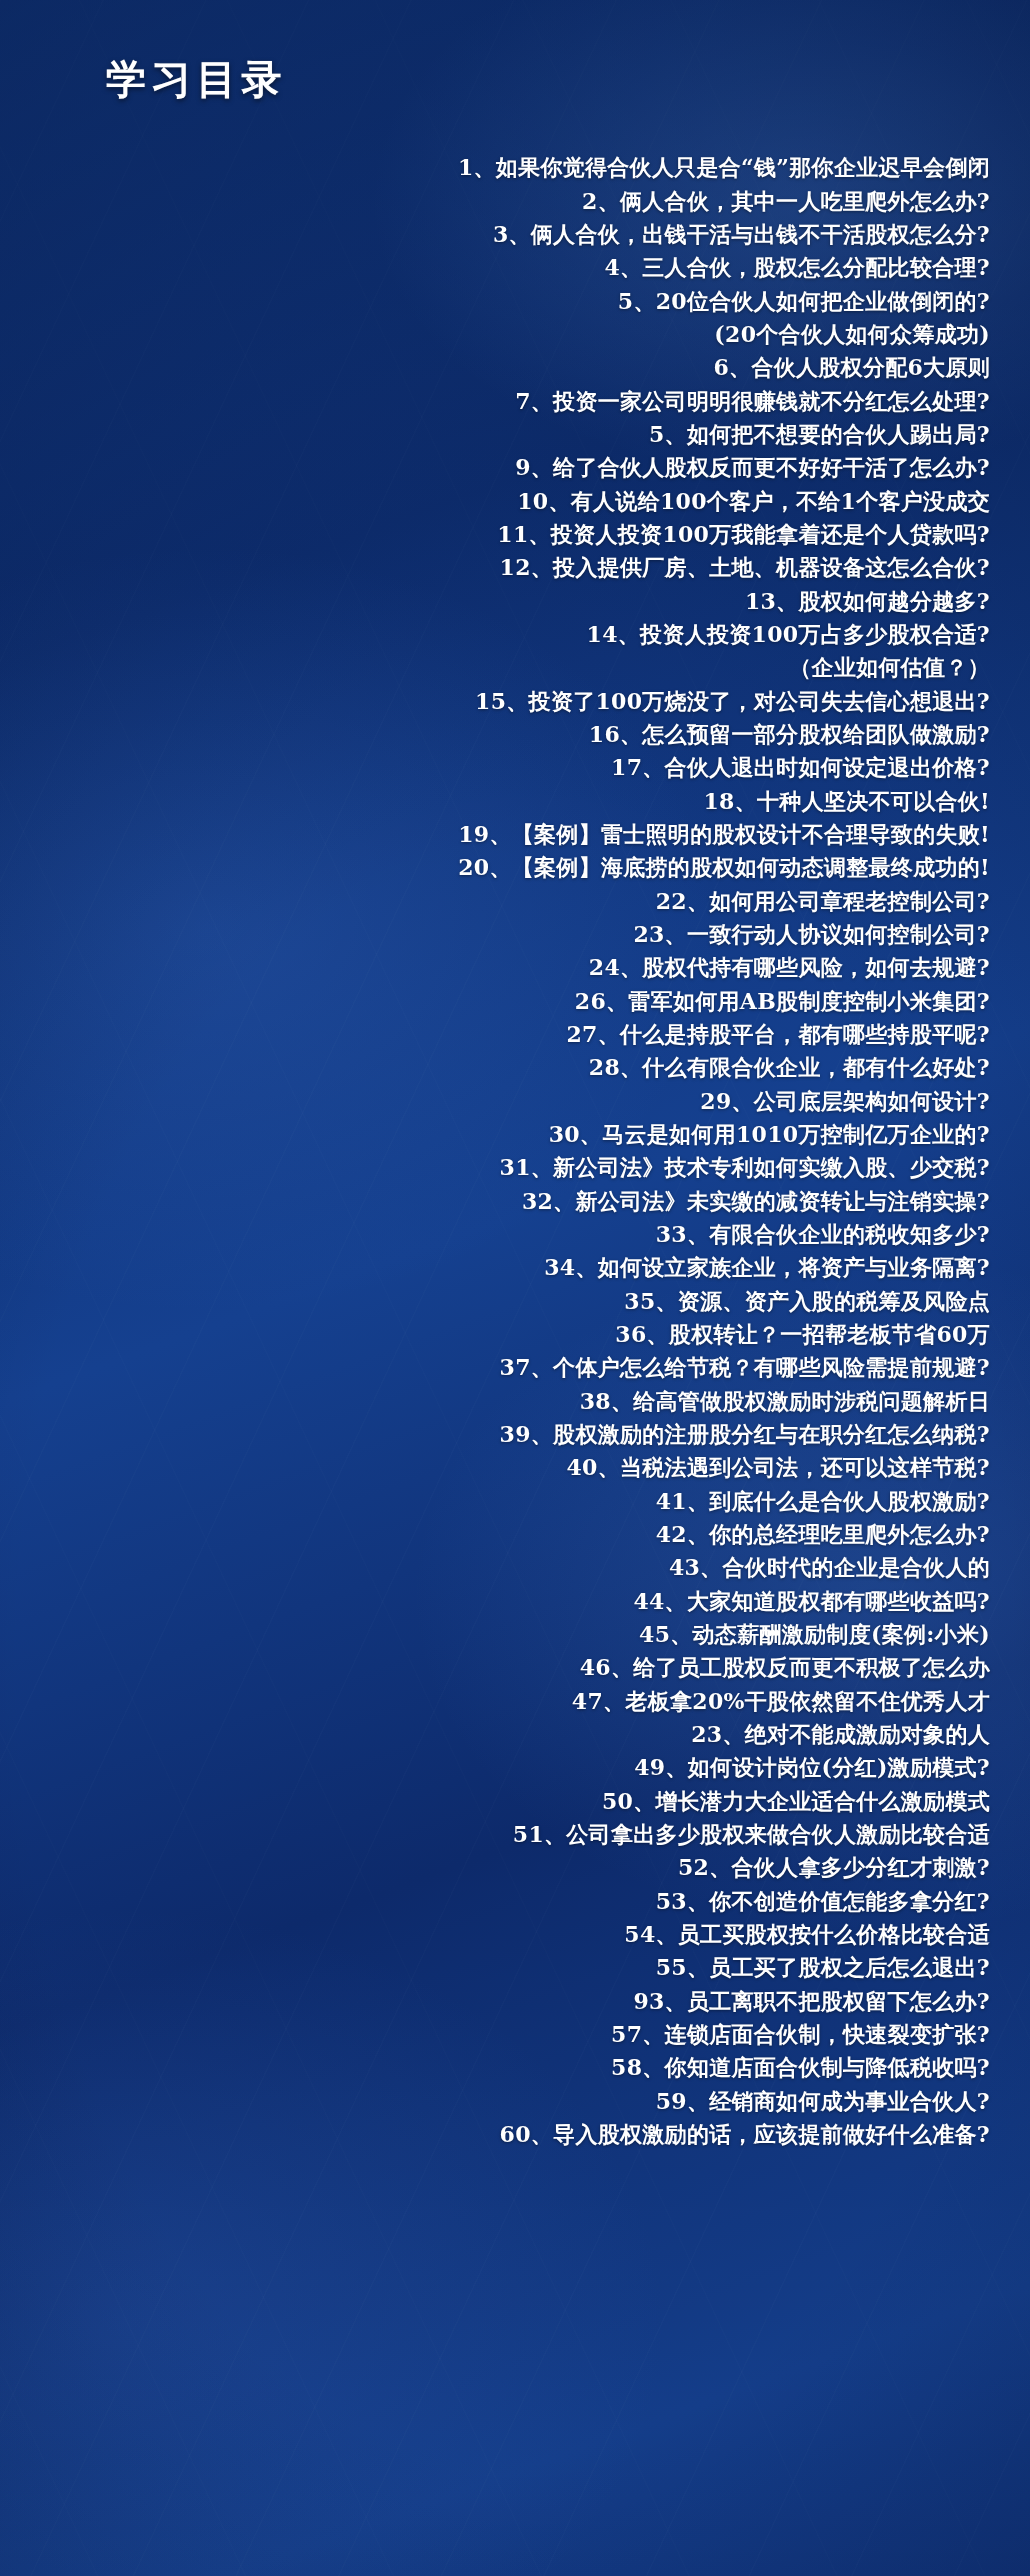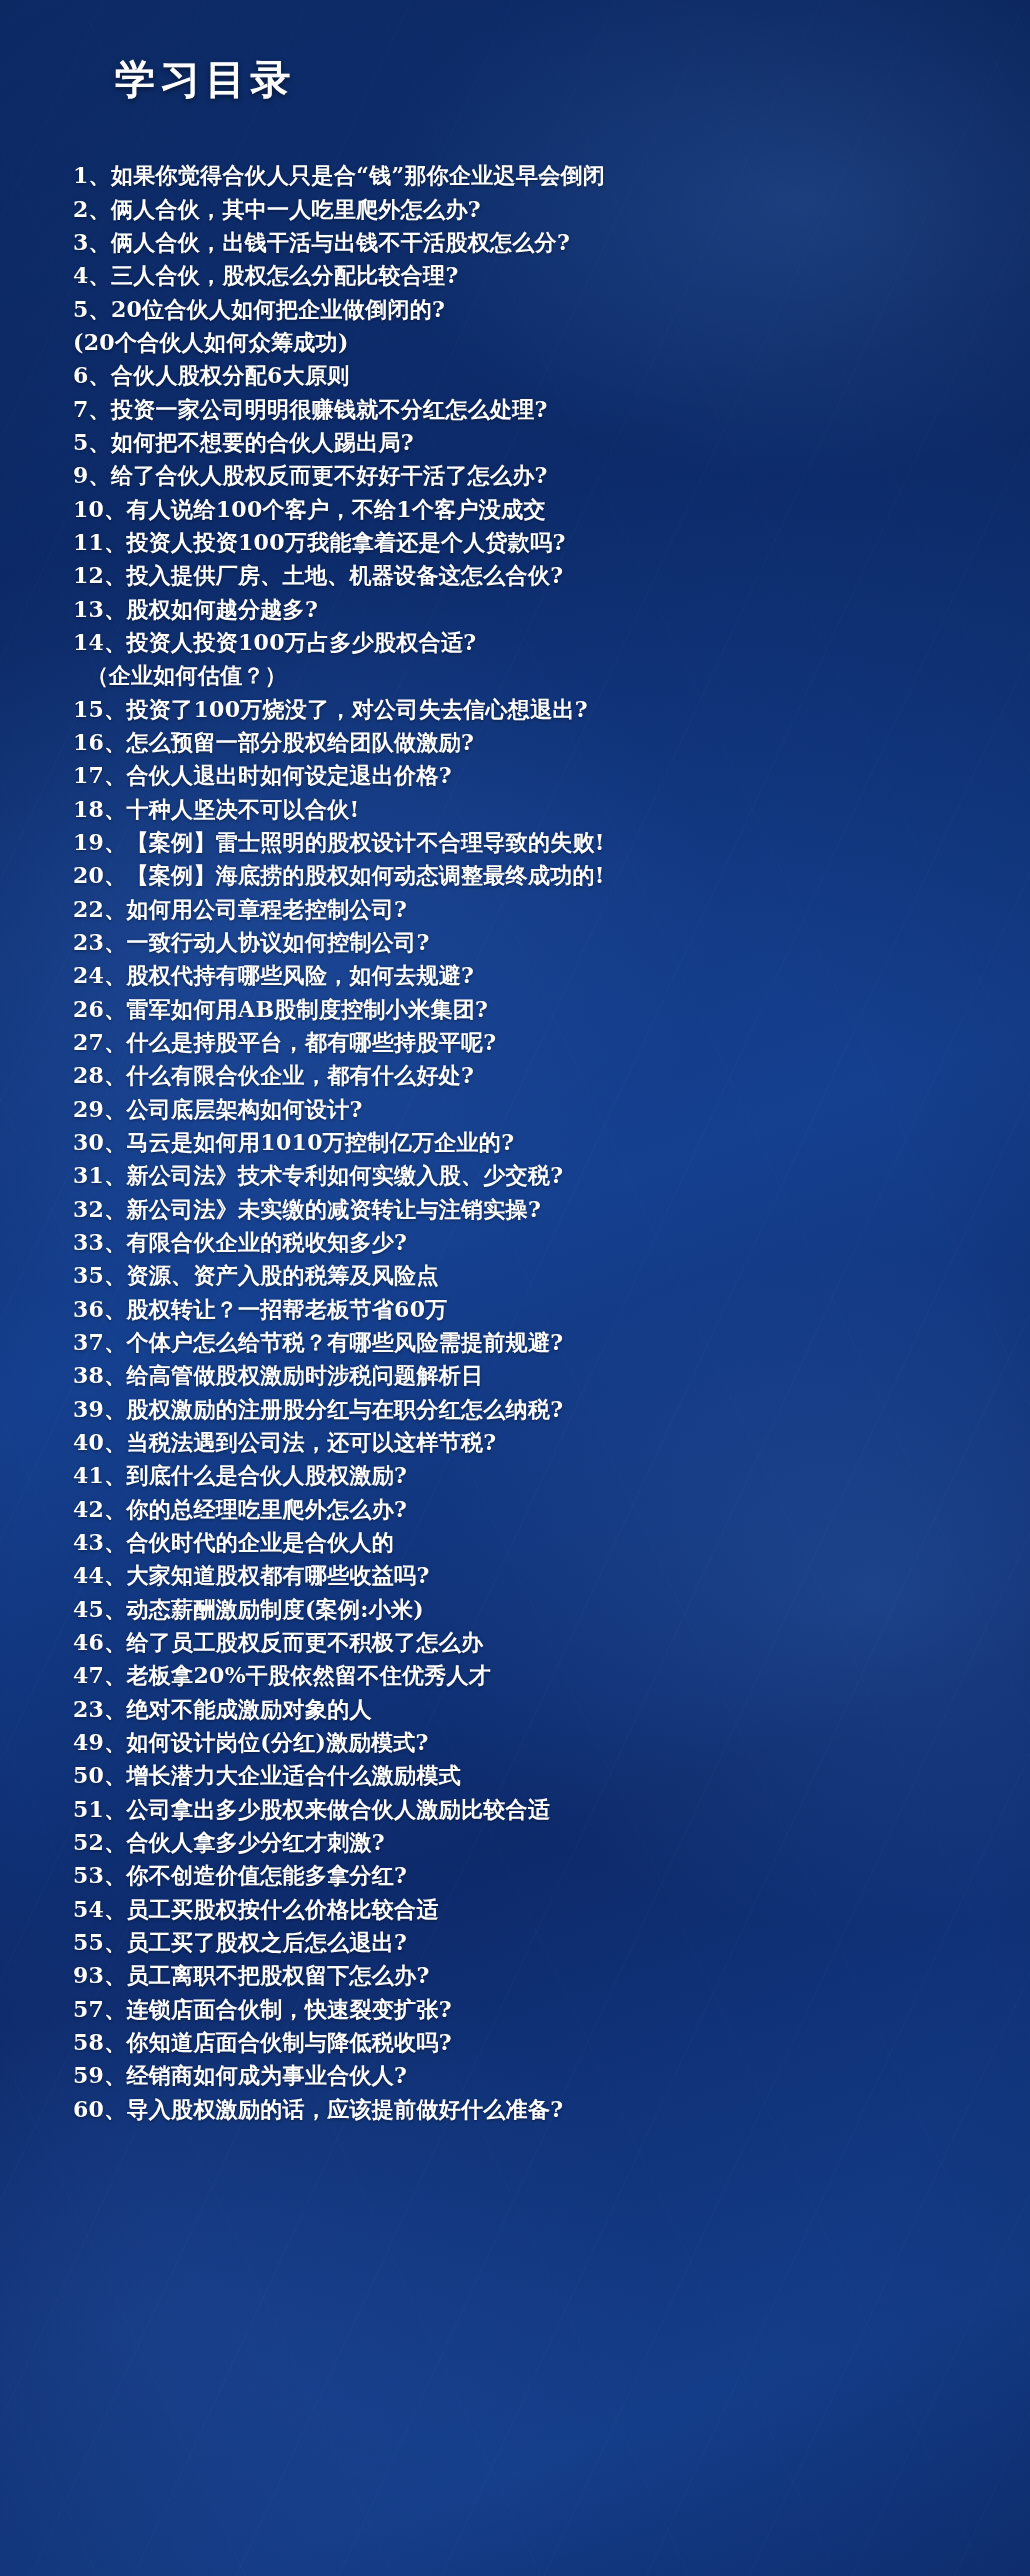--- a/index.html
+++ b/index.html
@@ -40,40 +40,41 @@
   .bg-vignette {
     position: absolute;
     inset: 0;
     z-index: 2;
     pointer-events: none;
     background: radial-gradient(ellipse 120% 60% at 50% 50%, rgba(0,0,0,0) 40%, rgba(3,16,48,0.45) 100%);
   }
   .page {
     position: relative;
     z-index: 3;
-    padding: 0 0 31px 12px;
+    padding: 0 0 31px 3px;
   }
   .title-wrap {
     padding: 25px 0 13.4px 0;
     text-align: left;
   }
   .doc-title {
     display: inline-block;
     margin-left: 103px;
     font-family: "DejaVu Serif", "Liberation Serif", serif;
     font-size: 40px;
     font-weight: bold;
     letter-spacing: 5.2px;
     color: #ffffff;
     text-shadow: 0 1.5px 5.2px rgba(0,0,0,0.55), 0 0 1px rgba(255,255,255,0.4);
   }
   .toc {
-    margin: 12px;
+    margin: 4px;
     padding: 0 36px 0 49px;
     list-style: none;
+    text-align: right;
   }
   .toc-item {
     font-family: "DejaVu Serif", "Liberation Serif", serif;
     font-size: 22px;
     line-height: 1.47;
     font-weight: bold;
     color: #ffffff;
     white-space: nowrap;
     letter-spacing: 0.3px;
     text-shadow: 0 1px 3.1px rgba(0,0,0,0.45);
@@ -121,20 +122,21 @@
       <li class="toc-item">23、一致行动人协议如何控制公司?</li>
       <li class="toc-item">24、股权代持有哪些风险，如何去规避?</li>
       <li class="toc-item">26、雷军如何用AB股制度控制小米集团?</li>
       <li class="toc-item">27、什么是持股平台，都有哪些持股平呢?</li>
       <li class="toc-item">28、什么有限合伙企业，都有什么好处?</li>
       <li class="toc-item">29、公司底层架构如何设计?</li>
       <li class="toc-item">30、马云是如何用1010万控制亿万企业的?</li>
       <li class="toc-item">31、新公司法》技术专利如何实缴入股、少交税?</li>
       <li class="toc-item">32、新公司法》未实缴的减资转让与注销实操?</li>
       <li class="toc-item">33、有限合伙企业的税收知多少?</li>
+      <li class="toc-item">34、如何设立家族企业，将资产与业务隔离?</li>
       <li class="toc-item">35、资源、资产入股的税筹及风险点</li>
       <li class="toc-item">36、股权转让？一招帮老板节省60万</li>
       <li class="toc-item">37、个体户怎么给节税？有哪些风险需提前规避?</li>
       <li class="toc-item">38、给高管做股权激励时涉税问题解析日</li>
       <li class="toc-item">39、股权激励的注册股分红与在职分红怎么纳税?</li>
       <li class="toc-item">40、当税法遇到公司法，还可以这样节税?</li>
       <li class="toc-item">41、到底什么是合伙人股权激励?</li>
       <li class="toc-item">42、你的总经理吃里爬外怎么办?</li>
       <li class="toc-item">43、合伙时代的企业是合伙人的</li>
       <li class="toc-item">44、大家知道股权都有哪些收益吗?</li>

